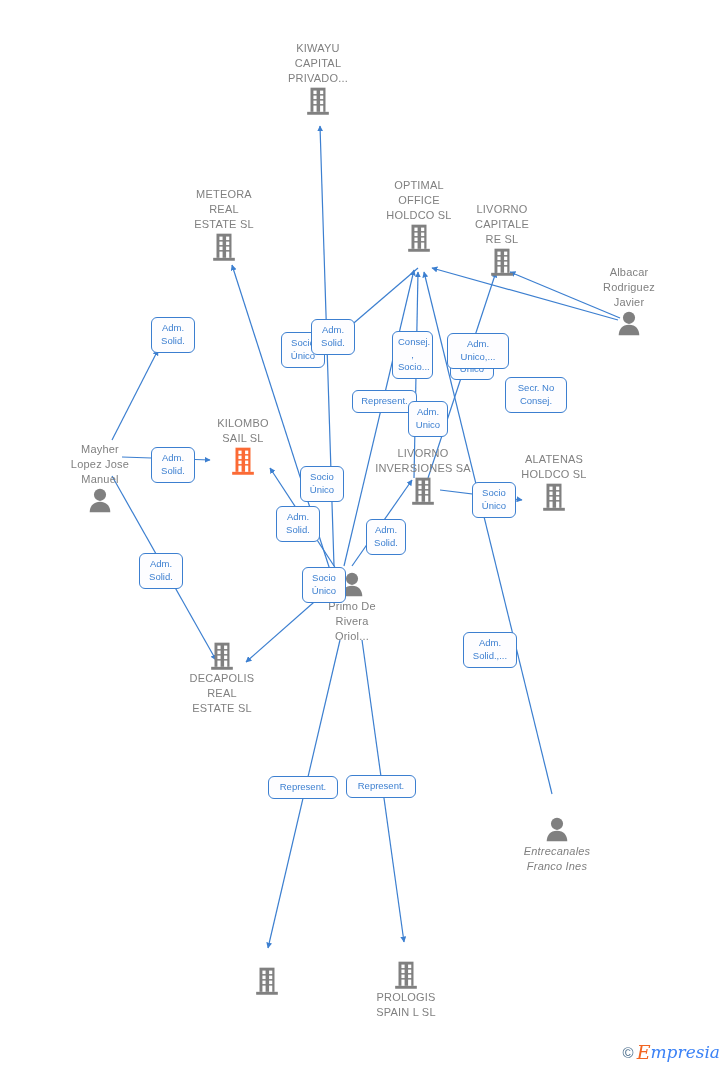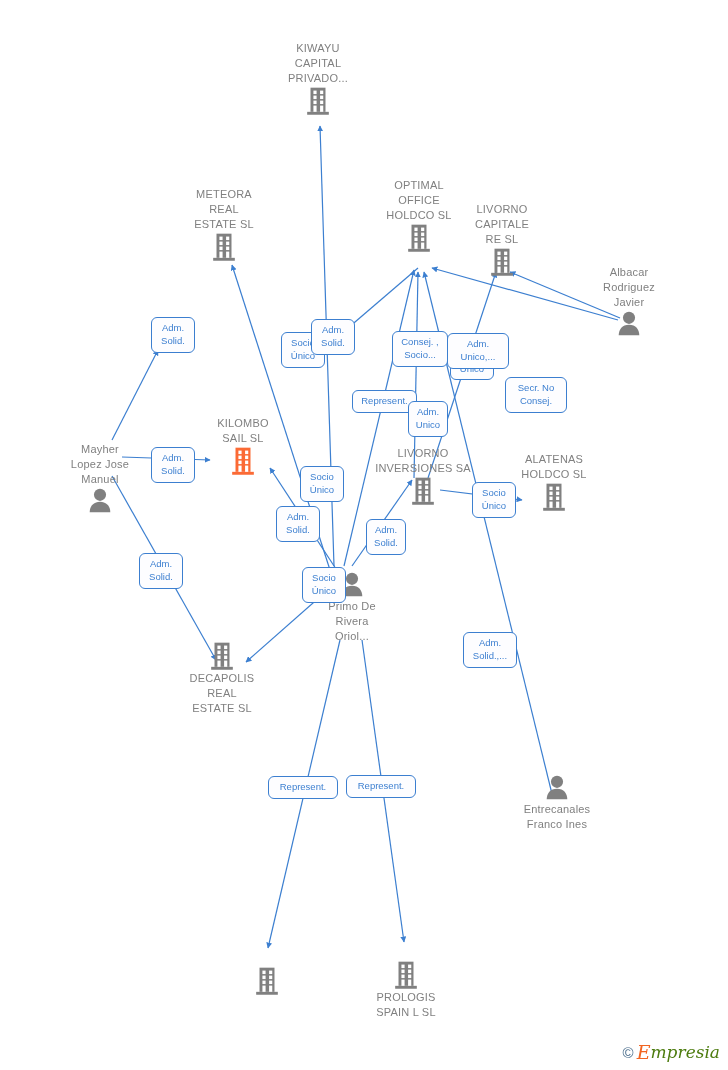--- a/index.html
+++ b/index.html
@@ -76,21 +76,21 @@
     font-family: "DejaVu Serif", serif;
     font-style: italic;
     font-size: 19px;
     color: #f26522;
     line-height: 1;
   }
   .wm-rest {
     font-family: "DejaVu Serif", serif;
     font-style: italic;
     font-size: 17px;
-    color: #4d7c0f;
+    color: #3b82f6;
     line-height: 1;
     margin-left: -3px;
   }
 </style>
 </head>
 <body>
 
 <div id="canvas">
 
   <svg id="edge-layer" viewBox="0 0 728 1070" xmlns="http://www.w3.org/2000/svg">
@@ -297,21 +297,21 @@
             <rect x="10.5" y="17.5" width="3.8" height="4.2" fill="#ffffff"></rect>
             <rect x="18.5" y="17.5" width="3.8" height="4.2" fill="#ffffff"></rect>
             <rect x="10.5" y="23.5" width="3.8" height="7.5" fill="#ffffff"></rect>
             <rect x="18.5" y="23.5" width="3.8" height="7.5" fill="#ffffff"></rect>
           </svg>
         </div>
         <div class="node-label">DECAPOLIS
 REAL
 ESTATE  SL</div>
       </div>
-      <div class="node person" style="left: 557px; top: 774px;">
+      <div class="node person" style="left: 557px; top: 816px; font-style: italic;">
         <div>
           <svg viewBox="0 0 32 30" width="30" height="27.6" class="node-icon">
             <circle cx="16" cy="8.5" r="6.6" fill="#808080"></circle>
             <path d="M16 16 c-7.4 0 -11.2 5.2 -11.2 11.5 h22.4 c0 -6.3 -3.8 -11.5 -11.2 -11.5 z" fill="#808080"></path>
           </svg>
         </div>
         <div class="node-label">Entrecanales
 Franco Ines</div>
       </div>
       <div class="node" style="left: 267px; top: 966px;">
@@ -349,21 +349,21 @@
 SPAIN L  SL</div>
       </div>
     </div>
   <div id="labels-group">
       <div class="edge-label" style="left: 151px; top: 317px; width: 44px; min-height: 36px;">Adm.
 Solid.</div>
       <div class="edge-label" style="left: 281px; top: 332px; width: 44px; min-height: 36px;">Socio
 Único</div>
       <div class="edge-label" style="left: 311px; top: 319px; width: 44px; min-height: 36px;">Adm.
 Solid.</div>
-      <div class="edge-label" style="left: 392px; top: 331px; width: 56px; min-height: 36px;">Consej. ,
+      <div class="edge-label" style="left: 392px; top: 331px; width: 41px; min-height: 36px;">Consej. ,
 Socio...</div>
       <div class="edge-label" style="left: 450px; top: 345px; width: 44px; min-height: 34px;">Adm.
 Unico</div>
       <div class="edge-label" style="left: 447px; top: 333px; width: 62px; min-height: 36px;">Adm.
 Unico,...</div>
       <div class="edge-label" style="left: 505px; top: 377px; width: 62px; min-height: 36px;">Secr.  No
 Consej.</div>
       <div class="edge-label" style="left: 352px; top: 390px; width: 65px; min-height: 20px;">Represent.</div>
       <div class="edge-label" style="left: 408px; top: 401px; width: 40px; min-height: 36px;">Adm.
 Unico</div>

